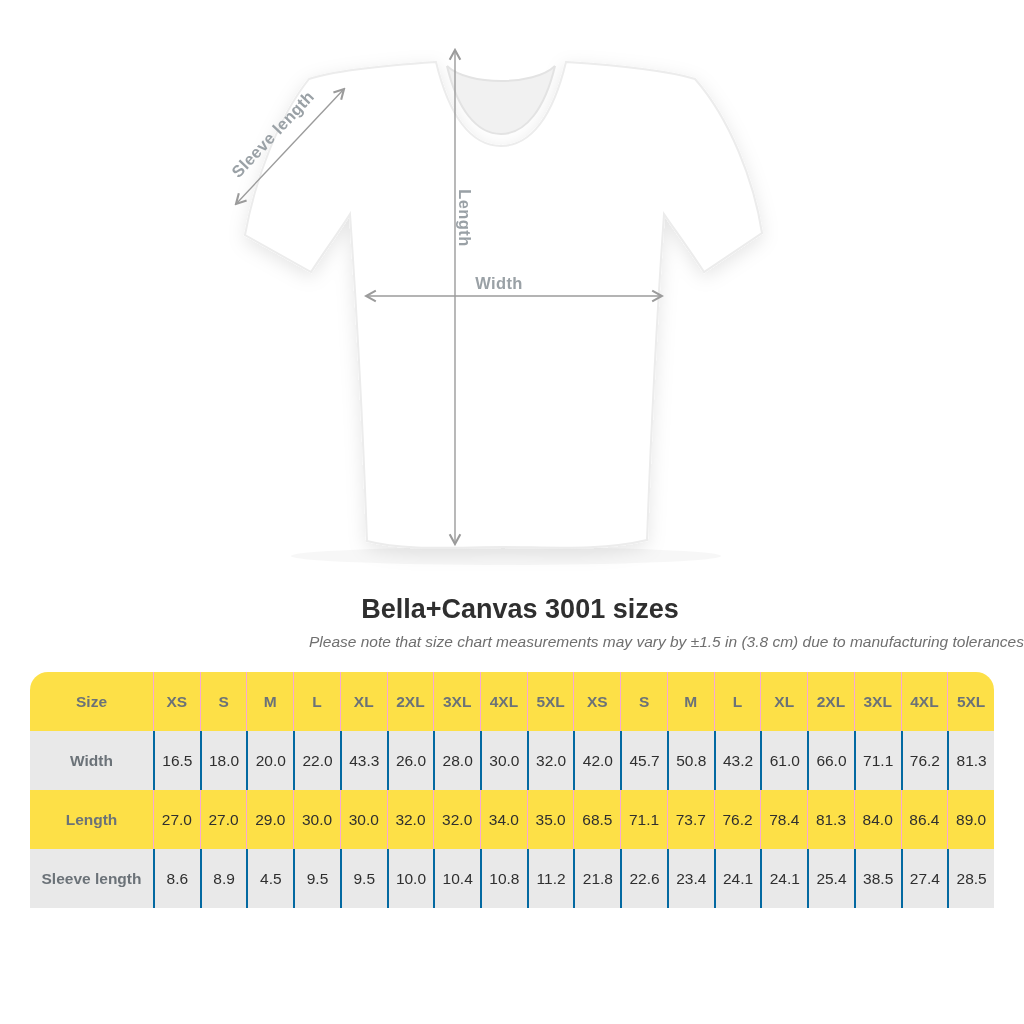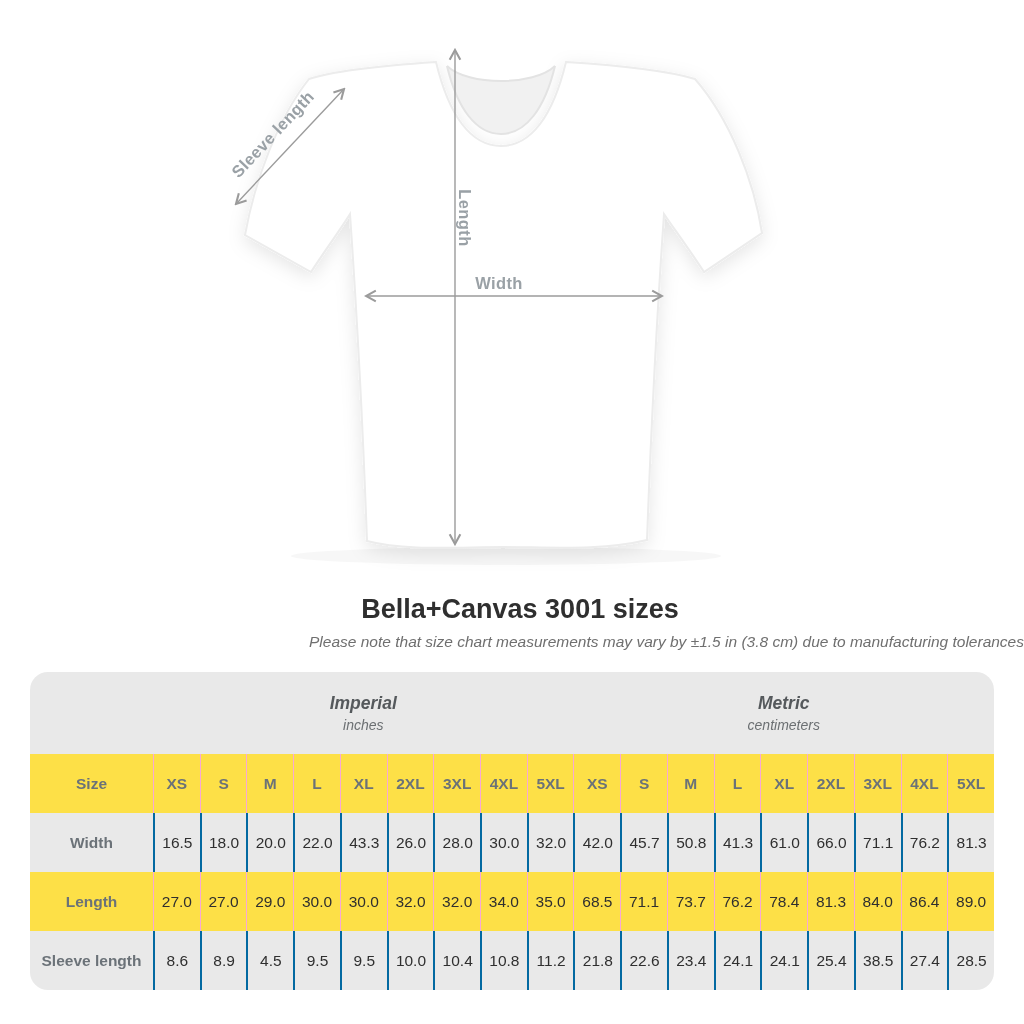--- a/index.html
+++ b/index.html
@@ -94,31 +94,20 @@
       <text class="ann-text" transform="translate(459,218) rotate(90)" text-anchor="middle">Length</text>
       <text class="ann-text" x="499" y="289" text-anchor="middle">Width</text>
     </g>
   </svg>
 </div>
 
 <div class="page-title">Bella+Canvas 3001 sizes</div>
 <div class="page-subtitle">Please note that size chart measurements may vary by ±1.5 in (3.8 cm) due to manufacturing tolerances</div>
 
 <div class="size-table">
-  <div class="unit-band">
-    <div class="unit-spacer"></div>
-    <div class="unit-group">
-      <div class="unit-name">Imperial</div>
-      <div class="unit-sub">inches</div>
-    </div>
-    <div class="unit-group">
-      <div class="unit-name">Metric</div>
-      <div class="unit-sub">centimeters</div>
-    </div>
-  </div>
   <div>
       <div class="trow row-white">
         <div class="cell label-cell">Size</div>
         <div class="cell size-cell">XS</div>
         <div class="cell size-cell">S</div>
         <div class="cell size-cell">M</div>
         <div class="cell size-cell">L</div>
         <div class="cell size-cell">XL</div>
         <div class="cell size-cell">2XL</div>
         <div class="cell size-cell">3XL</div>
@@ -141,21 +130,21 @@
         <div class="cell value-cell">20.0</div>
         <div class="cell value-cell">22.0</div>
         <div class="cell value-cell">43.3</div>
         <div class="cell value-cell">26.0</div>
         <div class="cell value-cell">28.0</div>
         <div class="cell value-cell">30.0</div>
         <div class="cell value-cell">32.0</div>
         <div class="cell value-cell">42.0</div>
         <div class="cell value-cell">45.7</div>
         <div class="cell value-cell">50.8</div>
-        <div class="cell value-cell">41.3</div>
+        <div class="cell value-cell">43.2</div>
         <div class="cell value-cell">61.0</div>
         <div class="cell value-cell">66.0</div>
         <div class="cell value-cell">71.1</div>
         <div class="cell value-cell">76.2</div>
         <div class="cell value-cell">81.3</div>
       </div>
       <div class="trow row-white">
         <div class="cell label-cell">Length</div>
         <div class="cell value-cell">27.0</div>
         <div class="cell value-cell">27.0</div>

